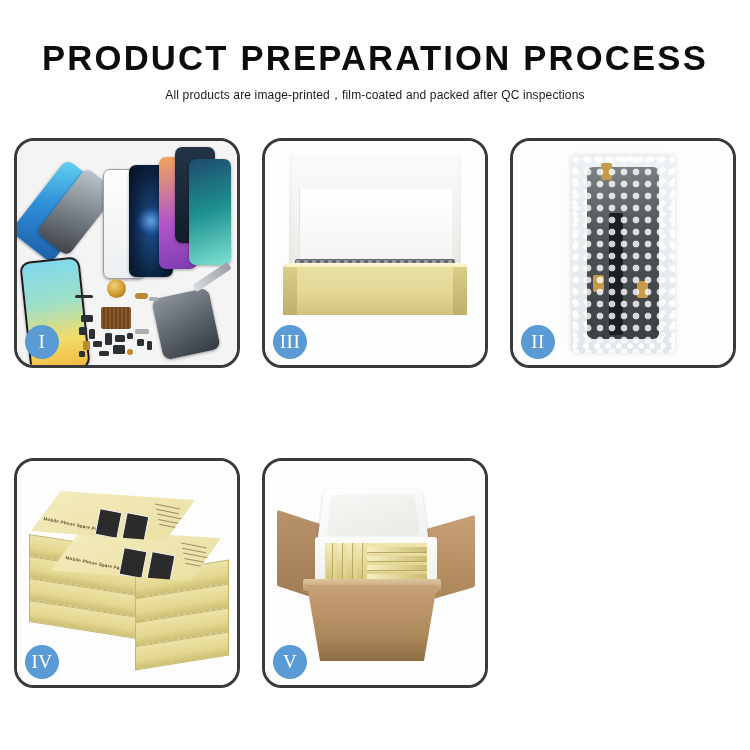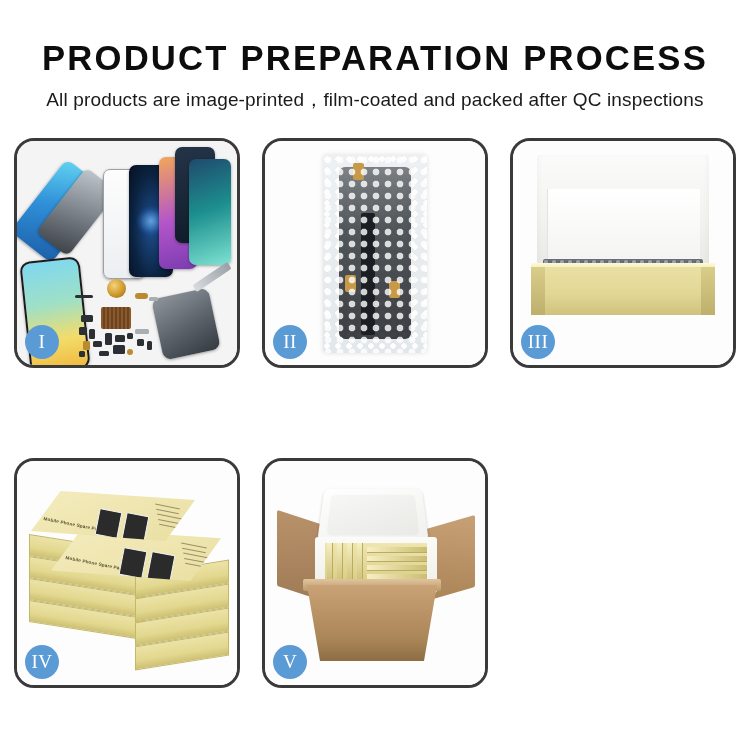--- a/index.html
+++ b/index.html
@@ -29,21 +29,21 @@
     font-weight: bold;
     letter-spacing: 2.2px;
     color: #0d0d0d;
     line-height: 1.05;
     font-family: "Liberation Sans", sans-serif;
     transform: scaleX(0.99);
   }
   .subtitle {
     margin: 0;
     padding-top: 10px;
-    font-size: 19px;
+    font-size: 12px;
     font-weight: 500;
     color: #1a1a1a;
     letter-spacing: 0.15px;
   }
 
   
   .grid {
     position: absolute;
     top: 138px;
     left: 14px;
@@ -449,45 +449,45 @@
         <div class="part brass" style="left:48px;top:60px;width:6px;height:6px;border-radius:50%;"></div>
         <div class="part" style="left:0px;top:62px;width:6px;height:6px;"></div>
       </div>
       <div class="tweezer"></div>
     </div>
     <div class="badge">I</div>
   </div>
 
   <div class="panel">
     <div class="panel-scene">
+      <div class="p3-bg"></div>
+      <div class="b3-lid"></div>
+      <div class="b3-lid-face"></div>
+      <div class="b3-fill"></div>
+      <div class="b3-tray-lip"></div>
+      <div class="b3-tray"></div>
+      <div class="b3-corner-l"></div>
+      <div class="b3-corner-r"></div>
+    </div>
+    <div class="badge">III</div>
+  </div>
+
+  <div class="panel">
+    <div class="panel-scene">
       <div class="p2-bg"></div>
       <div class="bubblebag">
         <div class="bb-inner"></div>
         <div class="bb-flex"></div>
         <div class="bb-tab" style="left:30px;top:8px;"></div>
         <div class="bb-tab" style="left:22px;top:120px;"></div>
         <div class="bb-tab" style="left:66px;top:126px;"></div>
       </div>
       <div class="bb-overlay"></div>
     </div>
     <div class="badge">II</div>
-  </div>
-
-  <div class="panel">
-    <div class="panel-scene">
-      <div class="p3-bg"></div>
-      <div class="b3-lid"></div>
-      <div class="b3-lid-face"></div>
-      <div class="b3-fill"></div>
-      <div class="b3-tray-lip"></div>
-      <div class="b3-tray"></div>
-      <div class="b3-corner-l"></div>
-      <div class="b3-corner-r"></div>
-    </div>
-    <div class="badge">III</div>
   </div>
 
   <div class="panel">
     <div class="panel-scene">
       <div class="p4-bg"></div>
       <div class="stack">
 
         <div class="bx" style="left:6px;  top:72px;  width:112px; height:20px; transform:skewY(9deg);"></div>
         <div class="bx" style="left:6px;  top:94px;  width:112px; height:20px; transform:skewY(9deg);"></div>
         <div class="bx" style="left:6px;  top:116px; width:112px; height:20px; transform:skewY(9deg);"></div>

